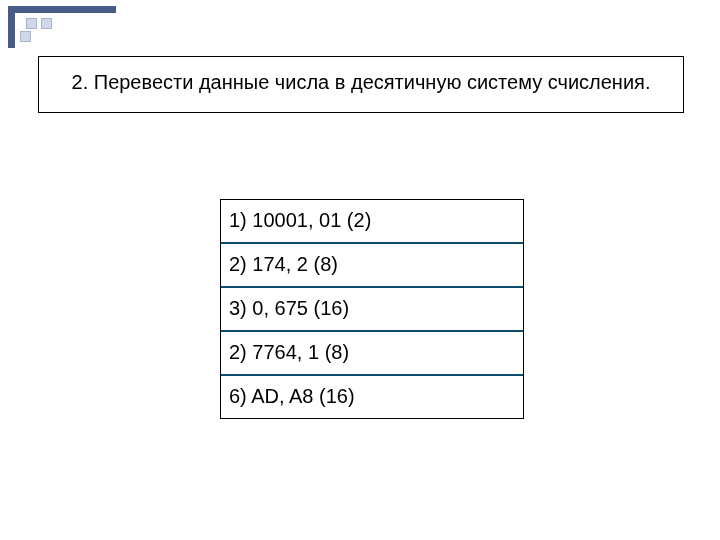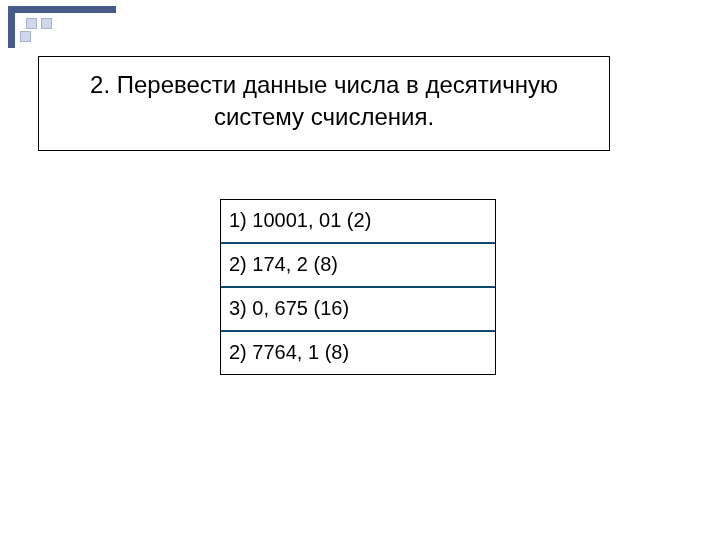--- a/index.html
+++ b/index.html
@@ -4,22 +4,22 @@
 <style>
   html,body{margin:0;padding:0}
   body{width:720px;height:540px;background:#fff;font-family:Arial,"Helvetica Neue",Helvetica,sans-serif;color:#000;position:relative}
   .corner-decoration{position:absolute;left:8px;top:6px}
   .corner-decoration .hbar{position:absolute;left:0;top:0;width:108px;height:7px;background:#485c8a}
   .corner-decoration .vbar{position:absolute;left:0;top:0;width:7px;height:42px;background:#485c8a}
   .corner-decoration .sq{position:absolute;width:11px;height:11px;background:#cfd7e8;border:1px solid #a7b3d1;box-sizing:border-box}
   .corner-decoration .sq1{left:18px;top:12px}
   .corner-decoration .sq2{left:33px;top:12px}
   .corner-decoration .sq3{left:12px;top:25px}
-  .title-box{position:absolute;left:38px;top:56px;width:572px;border:1px solid #000;box-sizing:border-box;padding:12px 8px 16px;text-align:center;font-size:24px;line-height:1.35}
-  .items-box{position:absolute;left:220px;top:199px;width:276px;border:1px solid #000;box-sizing:border-box}
+  .title-box{position:absolute;left:38px;top:56px;width:646px;border:1px solid #000;box-sizing:border-box;padding:12px 8px 16px;text-align:center;font-size:20px;line-height:1.35}
+  .items-box{position:absolute;left:220px;top:199px;width:304px;border:1px solid #000;box-sizing:border-box}
   .item{font-size:20px;padding:9px 8px 10px;border-top:2px solid #0c4a6e}
   .item:first-child{border-top:none}
 </style>
 </head>
 <body>
 
 <div class="corner-decoration">
   <div class="hbar"></div>
   <div class="vbar"></div>
   <div class="sq sq1"></div>
@@ -29,13 +29,14 @@
 
 <div class="title-box">
   <span>2. Перевести данные числа в десятичную систему счисления.</span>
 </div>
 
 <div class="items-box">
   <div class="item"><span>1) 10001, 01 (2)</span></div>
   <div class="item"><span>2) 174, 2 (8)</span></div>
   <div class="item"><span>3) 0, 675 (16)</span></div>
   <div class="item"><span>2) 7764, 1 (8)</span></div>
+  <div class="item"><span>6) AD, A8 (16)</span></div>
 </div>
 
 </body></html>

